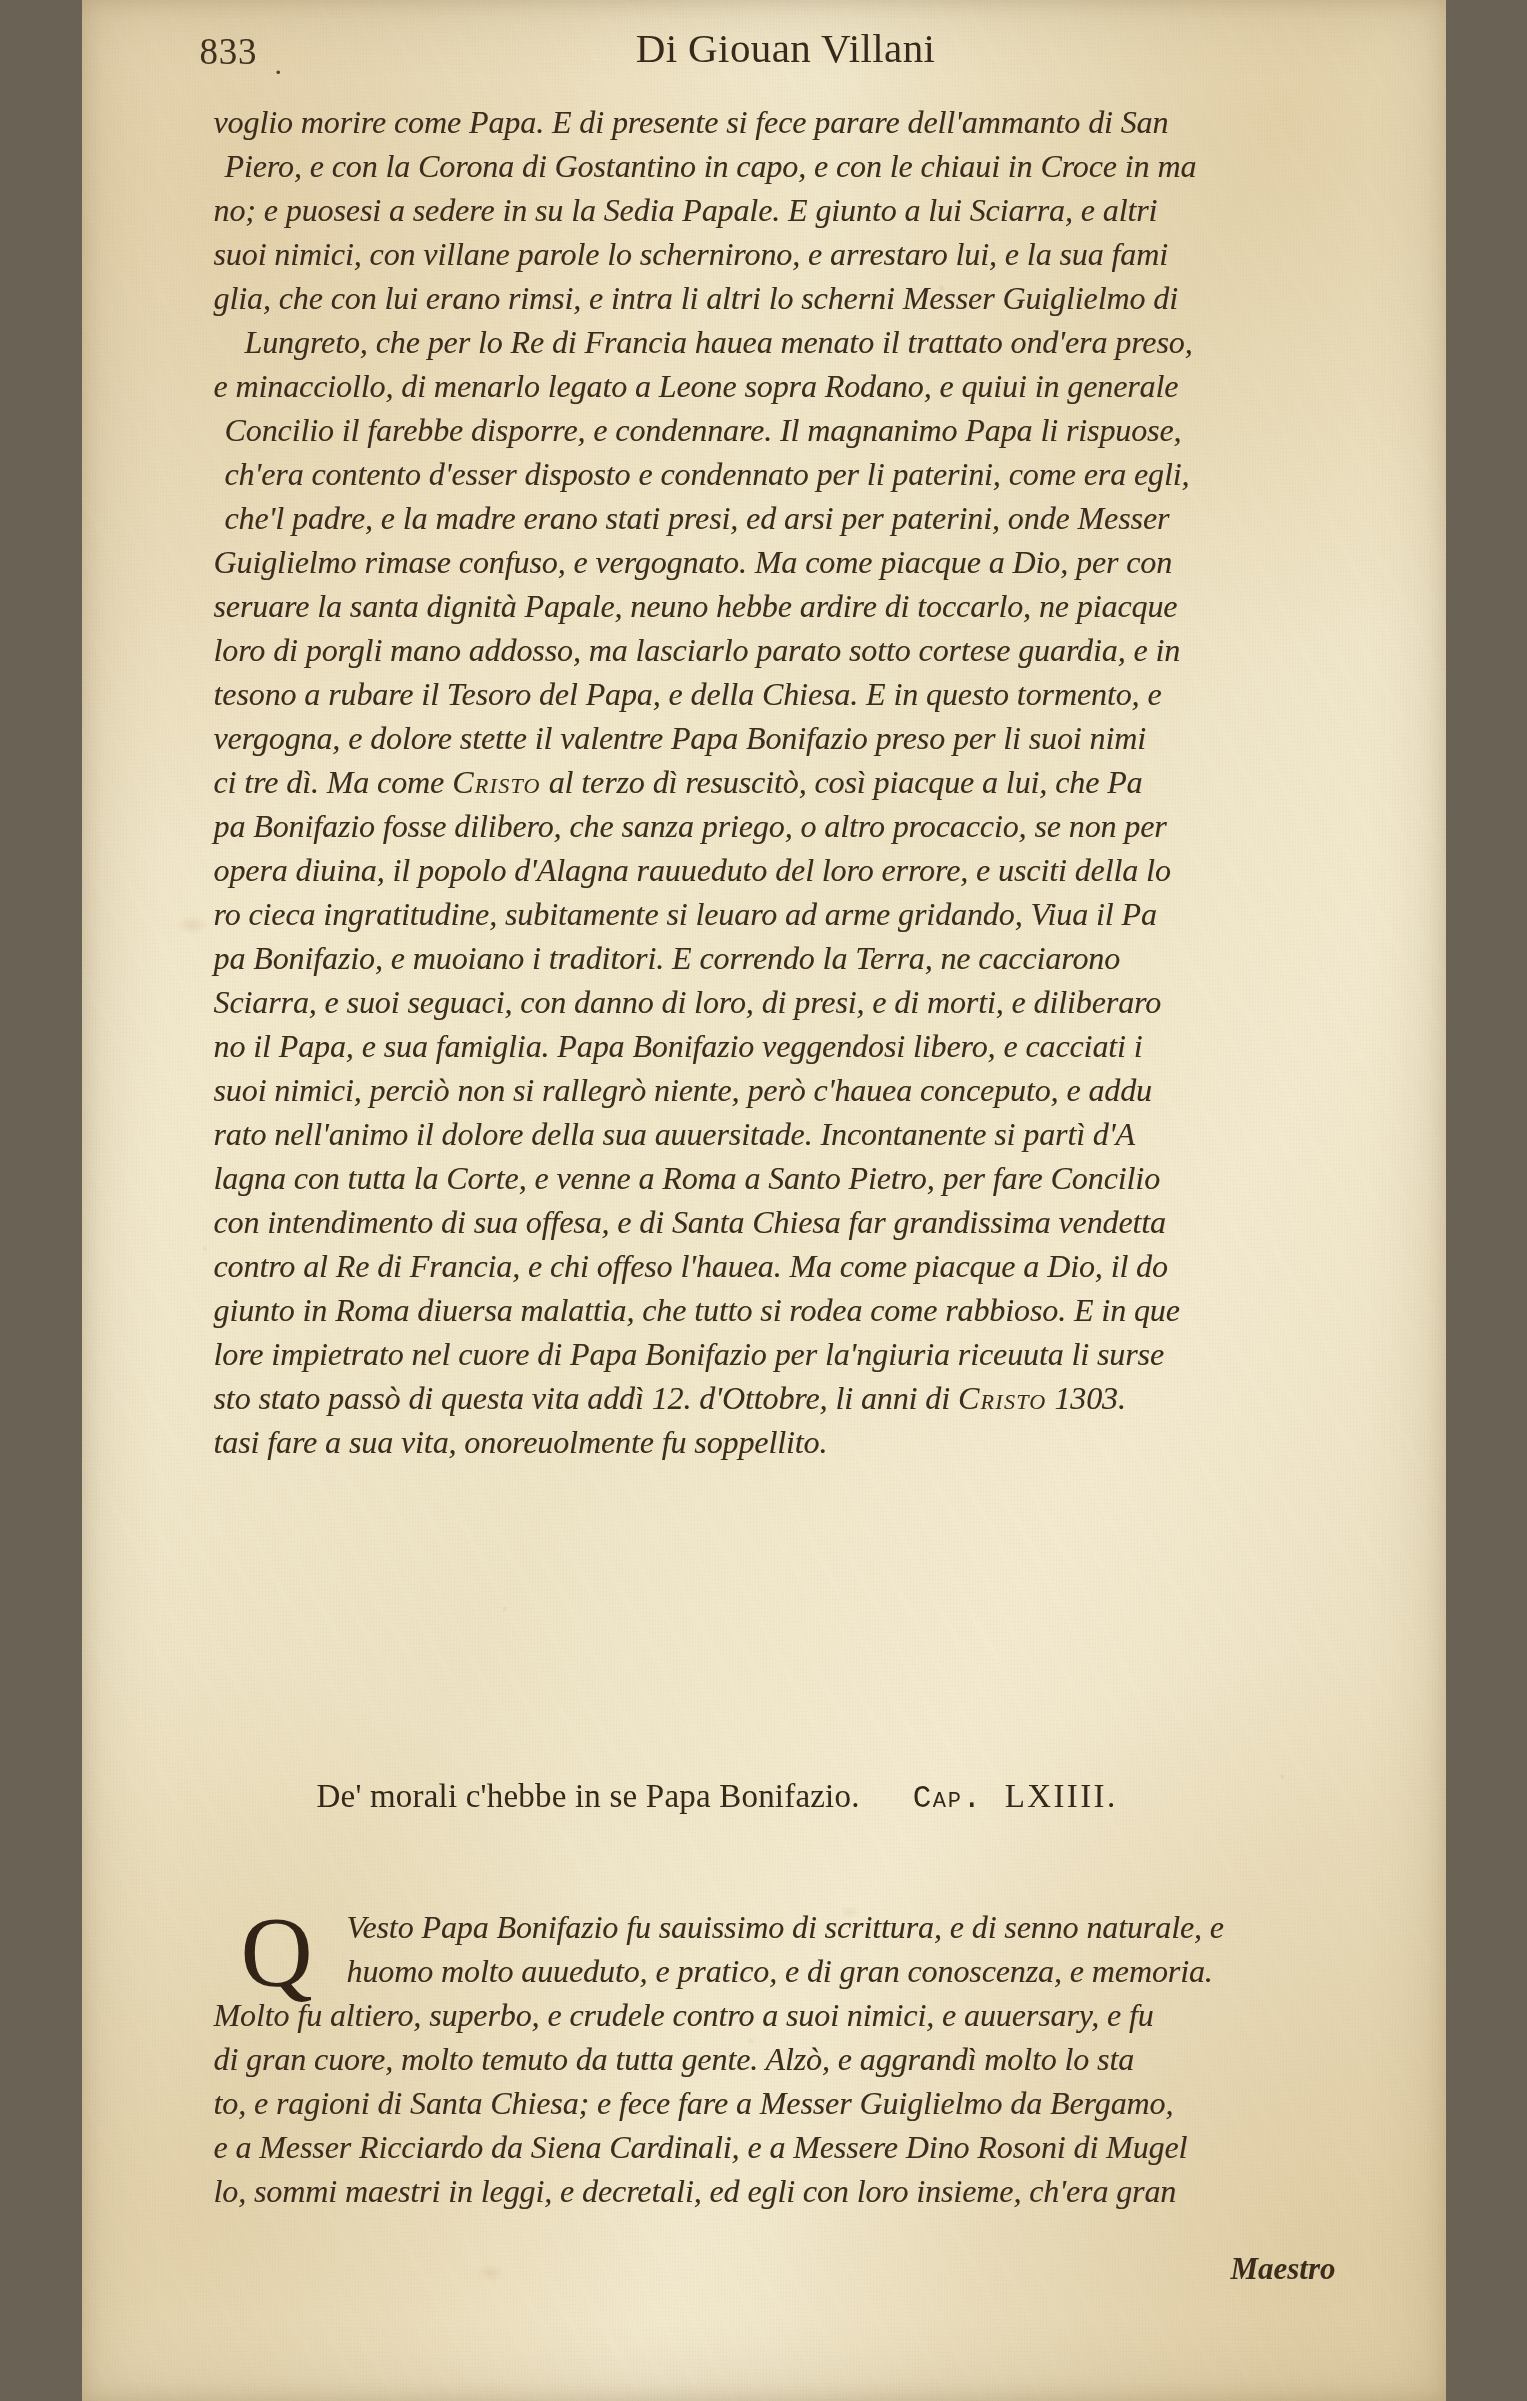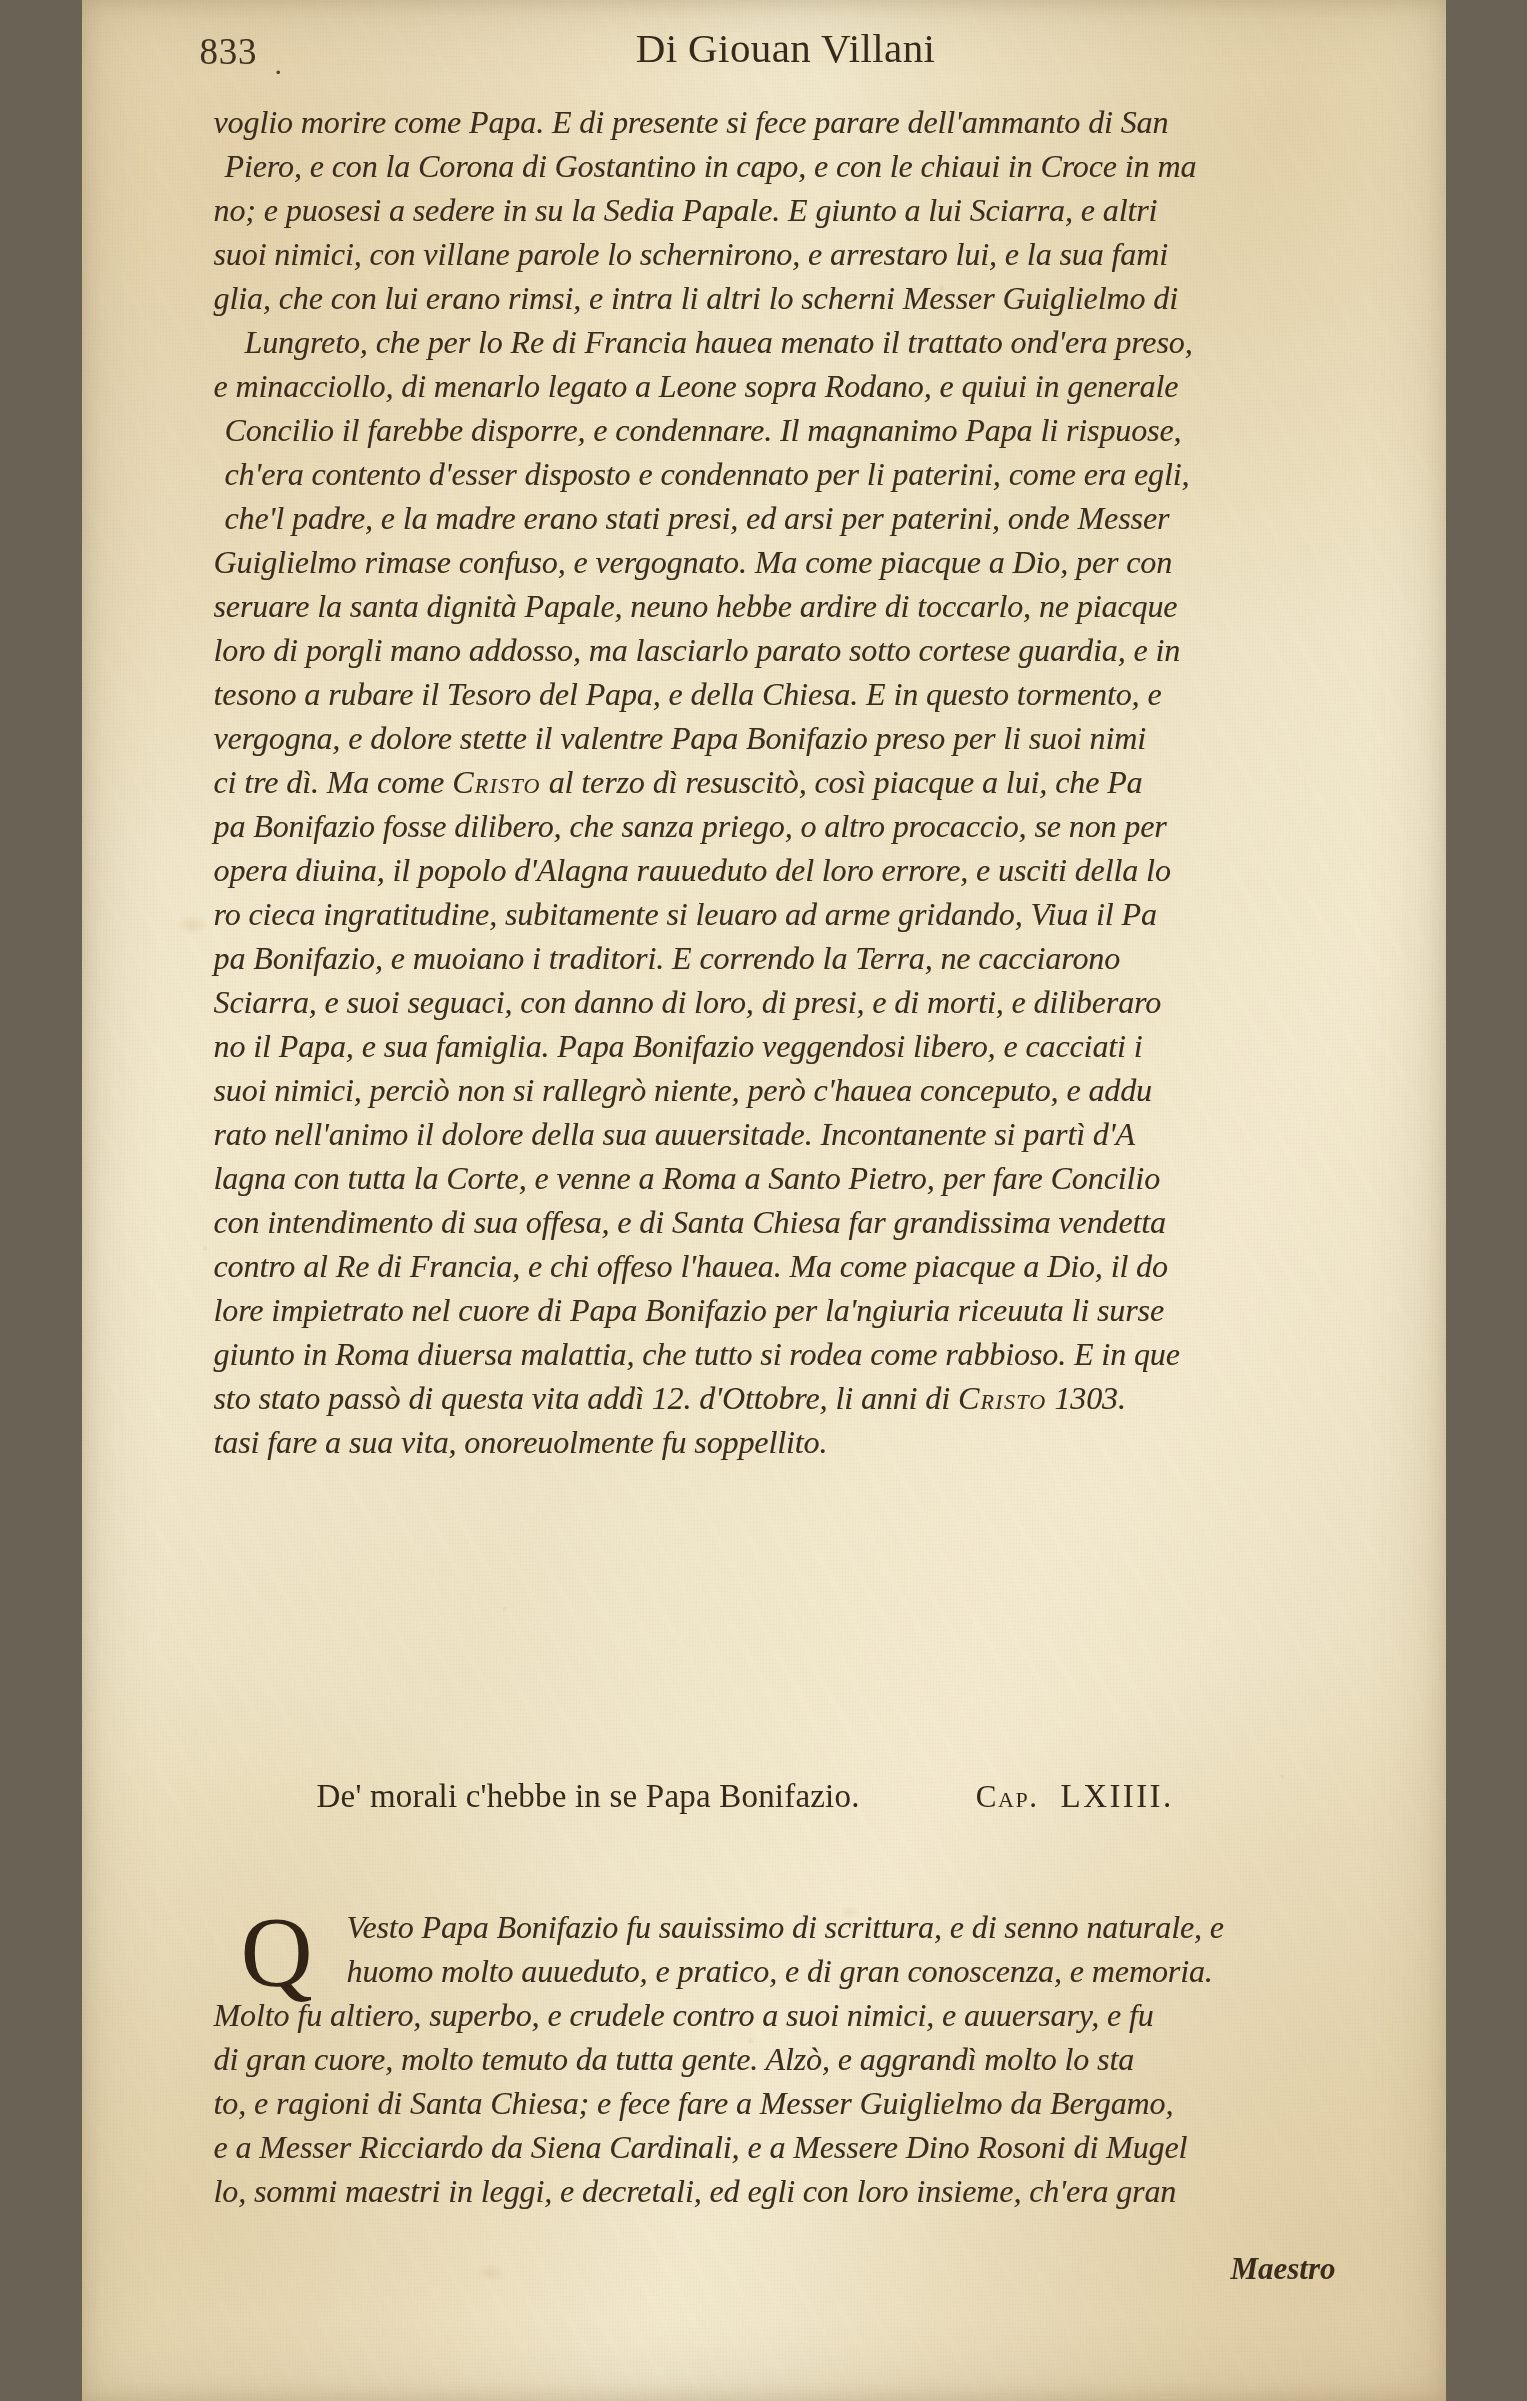--- a/index.html
+++ b/index.html
@@ -137,26 +137,26 @@
     align-items: baseline;
   }
   .chapter-title {
     font-family: "Liberation Serif", serif;
     font-size: 33px;
     color: #352719;
     letter-spacing: 0.2px;
     padding-left: 103px;
   }
   .chapter-cap {
-    font-family: Liberation Serif, serif;
+    font-family: Liberation Mono, monospace;
     font-size: 31px;
     color: #352719;
     font-variant: small-caps;
     letter-spacing: 1.6px;
-    margin-left: 116px;
+    margin-left: 53px;
   }
   .chapter-num {
     font-family: "Liberation Serif", serif;
     font-size: 33px;
     color: #352719;
     letter-spacing: 2.4px;
     margin-left: 22px;
   }
   
   .para2 {
@@ -226,22 +226,22 @@
       <div class="line">opera diuina, il popolo d'Alagna rauueduto del loro errore, e usciti della lo</div>
       <div class="line">ro cieca ingratitudine, subitamente si leuaro ad arme gridando, Viua il Pa</div>
       <div class="line">pa Bonifazio, e muoiano i traditori. E correndo la Terra, ne cacciarono</div>
       <div class="line">Sciarra, e suoi seguaci, con danno di loro, di presi, e di morti, e diliberaro</div>
       <div class="line">no il Papa, e sua famiglia. Papa Bonifazio veggendosi libero, e cacciati i</div>
       <div class="line">suoi nimici, perciò non si rallegrò niente, però c'hauea conceputo, e addu</div>
       <div class="line">rato nell'animo il dolore della sua auuersitade. Incontanente si partì d'A</div>
       <div class="line">lagna con tutta la Corte, e venne a Roma a Santo Pietro, per fare Concilio</div>
       <div class="line">con intendimento di sua offesa, e di Santa Chiesa far grandissima vendetta</div>
       <div class="line">contro al Re di Francia, e chi offeso l'hauea. Ma come piacque a Dio, il do</div>
+      <div class="line">giunto in Roma diuersa malattia, che tutto si rodea come rabbioso. E in que</div>
       <div class="line">lore impietrato nel cuore di Papa Bonifazio per la'ngiuria riceuuta li surse</div>
-      <div class="line">giunto in Roma diuersa malattia, che tutto si rodea come rabbioso. E in que</div>
       <div class="line">sto stato passò di questa vita addì 12. d'Ottobre, li anni di <span class="sc">Cristo</span> 1303.</div>
       <div class="line">tasi fare a sua vita, onoreuolmente fu soppellito.</div>
     </div>
 
     <div class="chapter-head">
       <span class="chapter-title">De' morali c'hebbe in se Papa Bonifazio.</span>
       <span class="chapter-cap">Cap.</span>
       <span class="chapter-num">LXIIII.</span>
     </div>
 

